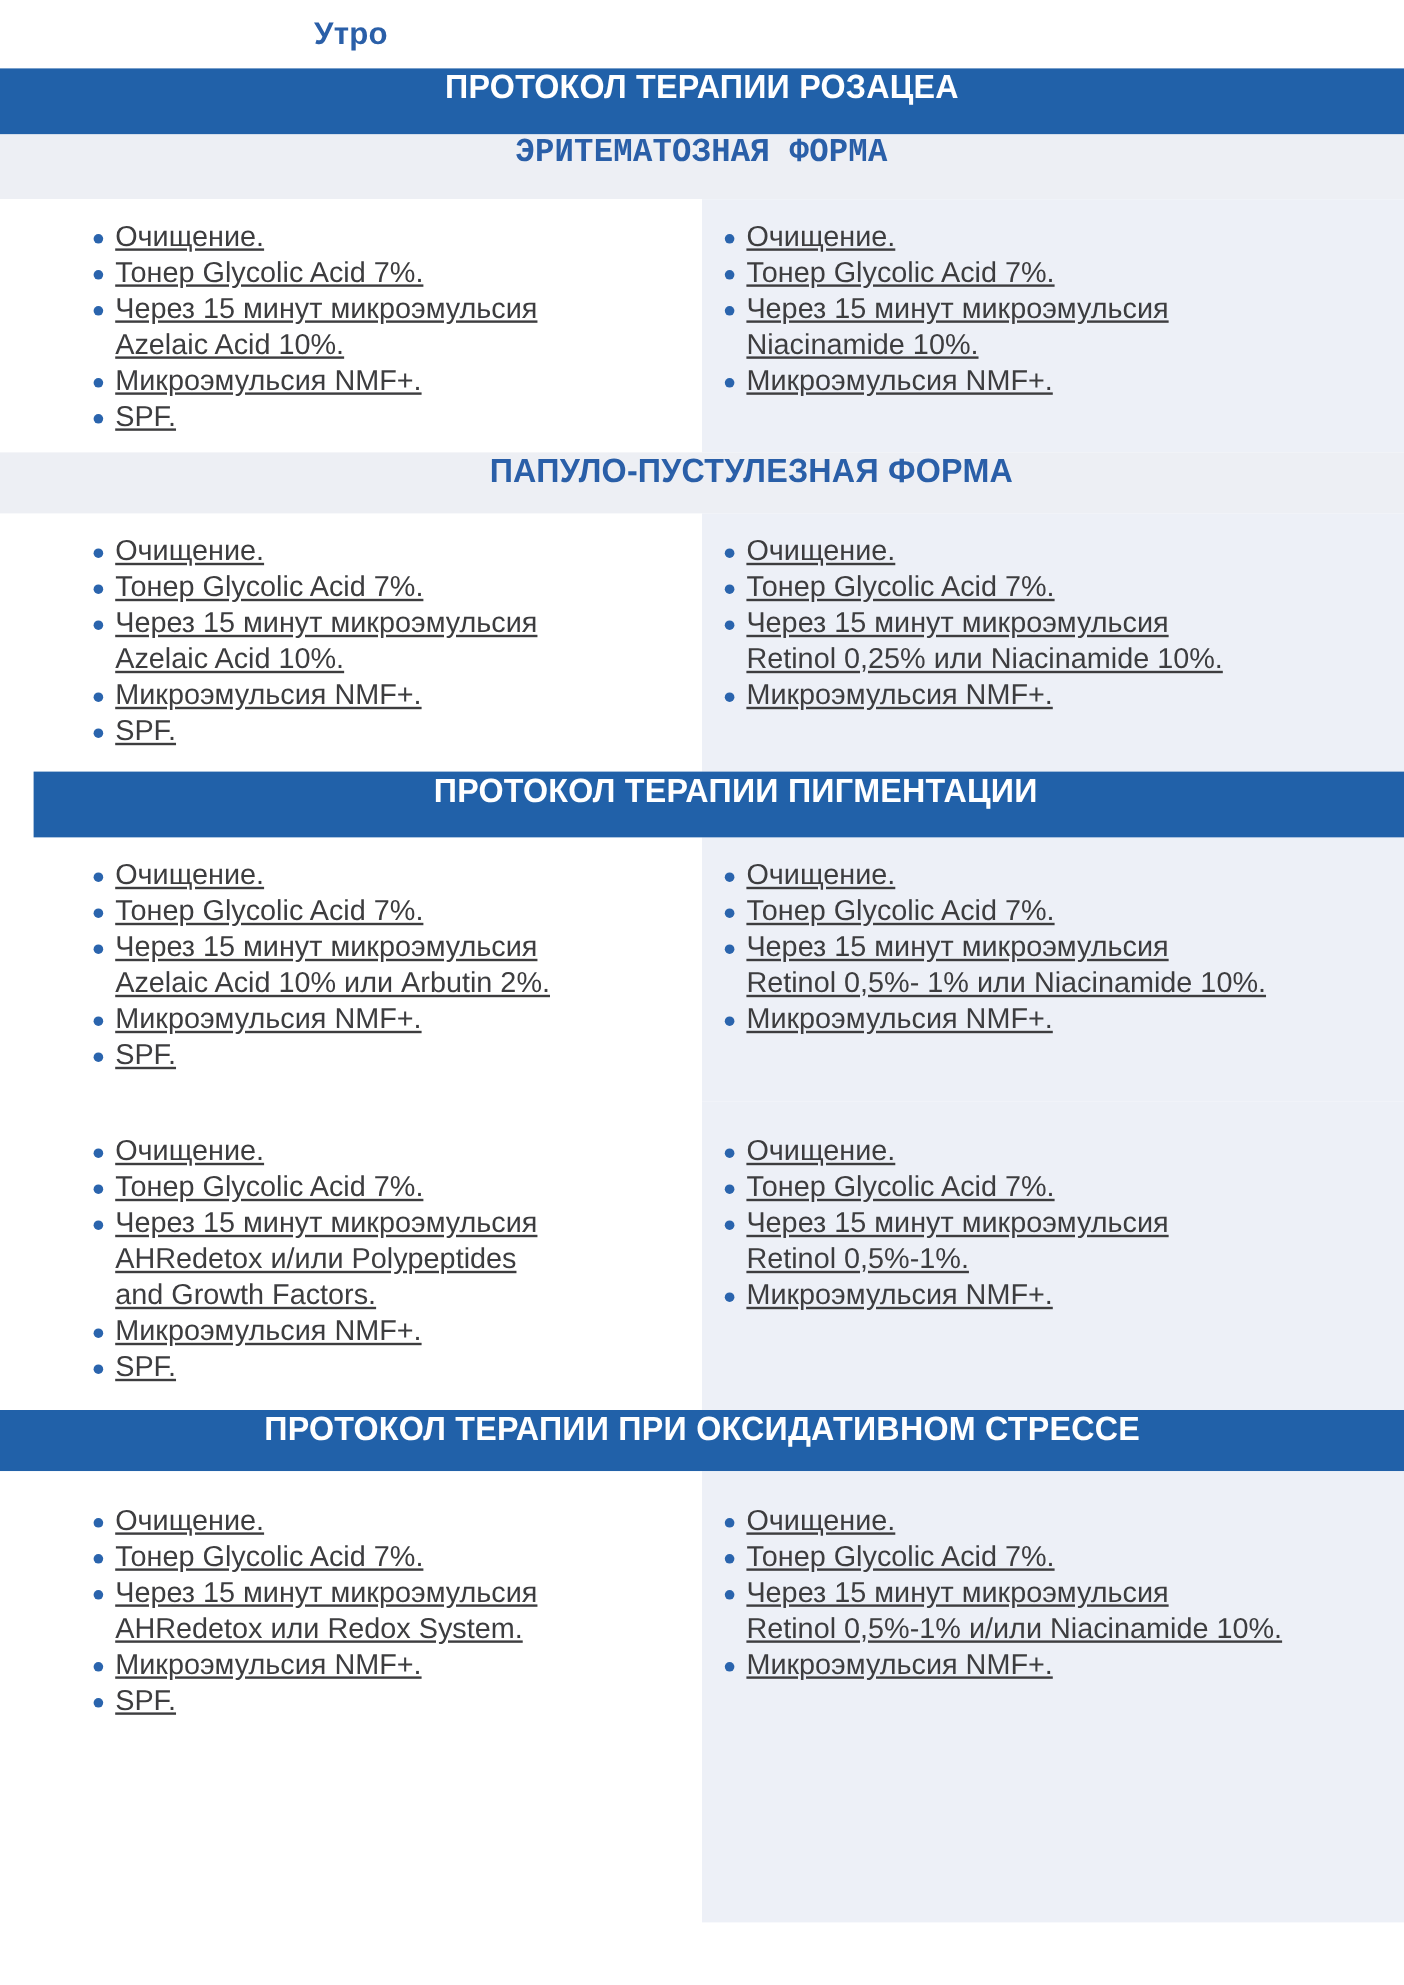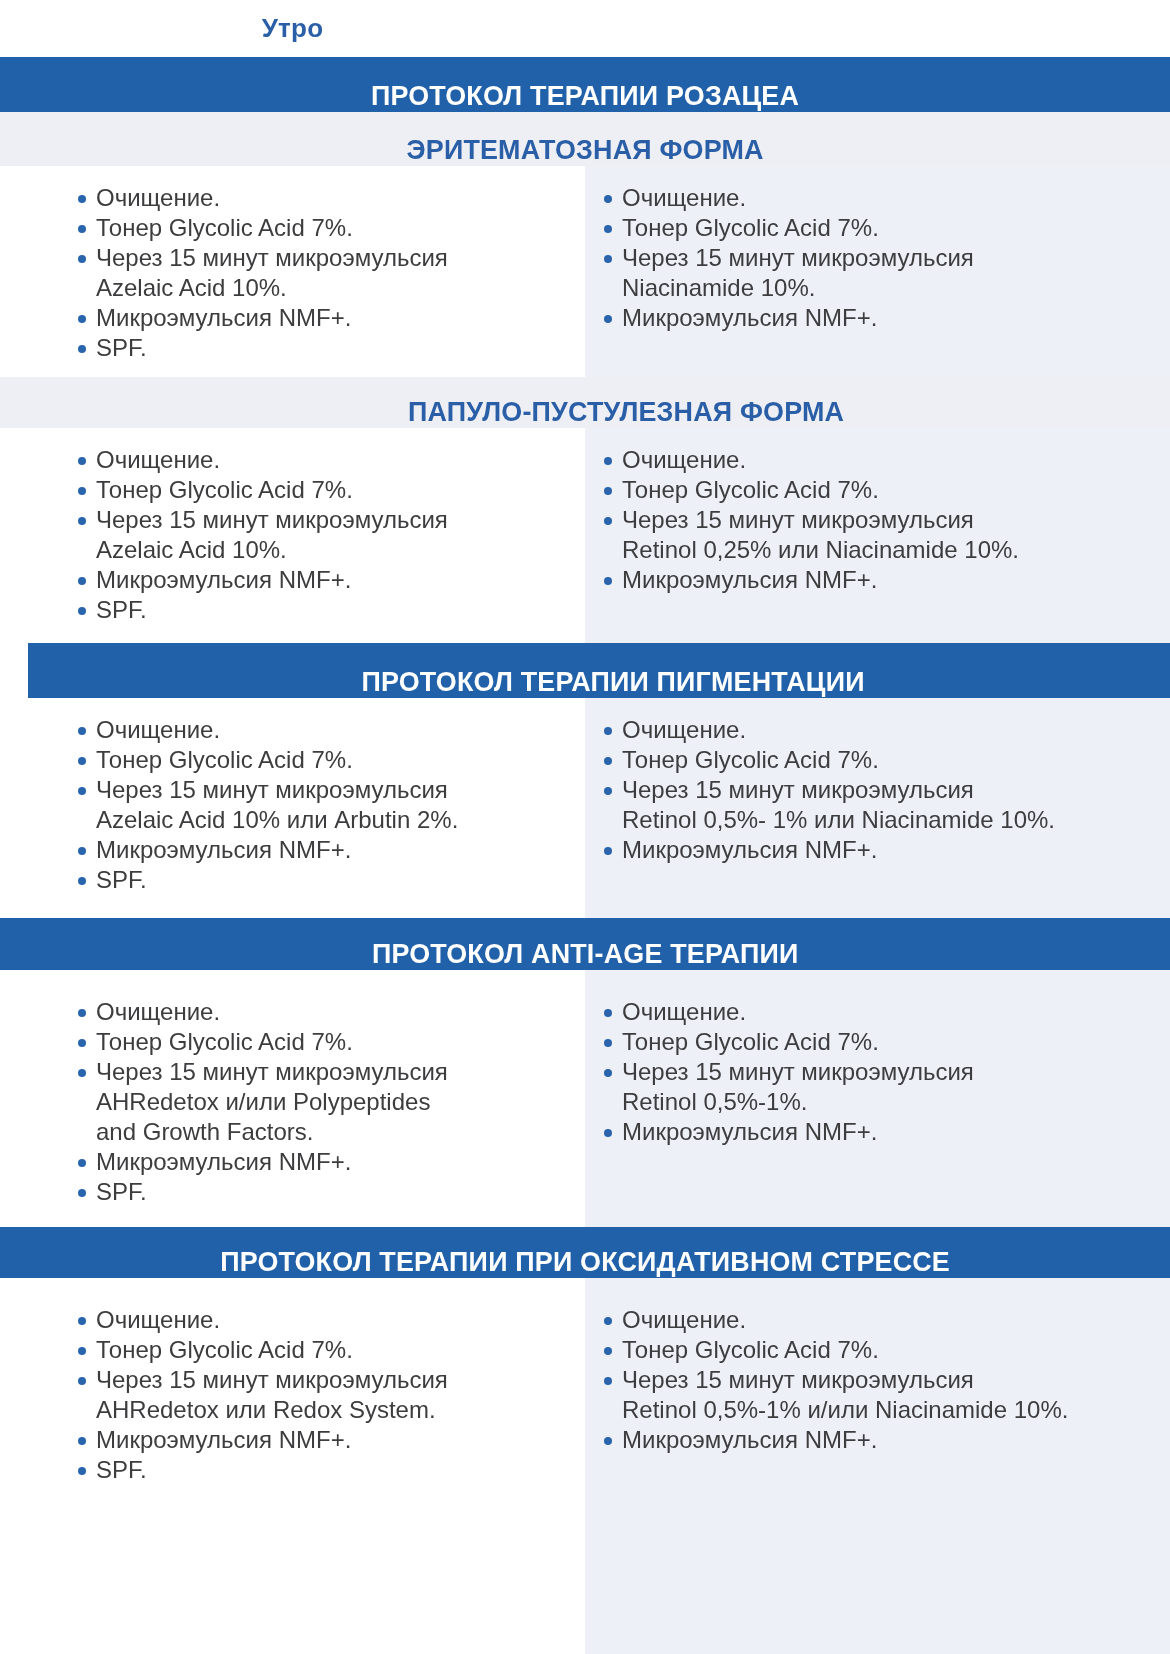--- a/index.html
+++ b/index.html
@@ -25,46 +25,46 @@
 
   
   .header-row{height:57px;}
   .header-row .cell{display:flex;align-items:center;justify-content:center;}
   .col-label{
     font-size:26px;font-weight:bold;color:var(--title_blue);
     letter-spacing:.2px;
   }
 
   
-  .band{width:1170px;display:flex;align-items:flex-end;justify-content:center;}
+  .band{width:1170px;display:flex;align-items:flex-start;justify-content:center;}
   .band .band-title{
     font-weight:bold;font-size:28px;letter-spacing:.2px;
     transform:scaleX(.96);transform-origin:center;
     white-space:nowrap;
   }
   .band.dark{background:var(--band_blue);}
   .band.dark .band-title{color:#ffffff;}
   .band.light{background:var(--light_band);}
   .band.light .band-title{color:var(--title_blue);}
 
   
-  .hb1{height:55px;} .hb2{height:54px;} .hb3{height:51px;padding-left:41px;}
+  .hb1{height:55px;} .hb2{height:54px;font-family:Liberation Mono, monospace;} .hb3{height:51px;padding-left:41px;}
   .hb4{height:55px;margin-left:28px;} .hb5{height:52px;} .hb6{height:51px;}
   .hc1{height:211px;} .hc2{height:215px;} .hc3{height:220px;}
   .hc4{height:257px;} .hc5{height:376px;}
 
   
   ul.routine{
     list-style:none;margin:17px 0 0 96px;padding:0;
     font-size:24px;line-height:30px;
   }
   .cell.right ul.routine{margin-left:37px;margin-right:10px;}
   .pad-lg ul.routine{margin-top:27px;}
   ul.routine li{
-    position:relative;white-space:pre-line;color:var(--body_text);
+    position:relative;white-space:pre-line;color:var(--body_text);text-decoration:underline;
   }
   ul.routine li::before{
     content:"";position:absolute;left:-18px;top:12px;
     width:8px;height:8px;border-radius:50%;
     background:var(--bullet_blue);
   }
 </style>
 </head>
 <body>
 
@@ -151,23 +151,20 @@
       <ul class="routine">
           <li>Очищение.</li>
           <li>Тонер Glycolic Acid 7%.</li>
           <li>Через 15 минут микроэмульсия
 Retinol 0,5%- 1% или Niacinamide 10%.</li>
           <li>Микроэмульсия NMF+.</li>
         </ul>
     </div>
   </div>
 
-  <div class="band dark hb5">
-    <span class="band-title">ПРОТОКОЛ ANTI-AGE ТЕРАПИИ</span>
-  </div>
 
   <div class="row content hc4 pad-lg">
     <div class="cell left">
       <ul class="routine">
           <li>Очищение.</li>
           <li>Тонер Glycolic Acid 7%.</li>
           <li>Через 15 минут микроэмульсия
 AHRedetox и/или Polypeptides
 and Growth Factors.</li>
           <li>Микроэмульсия NMF+.</li>

